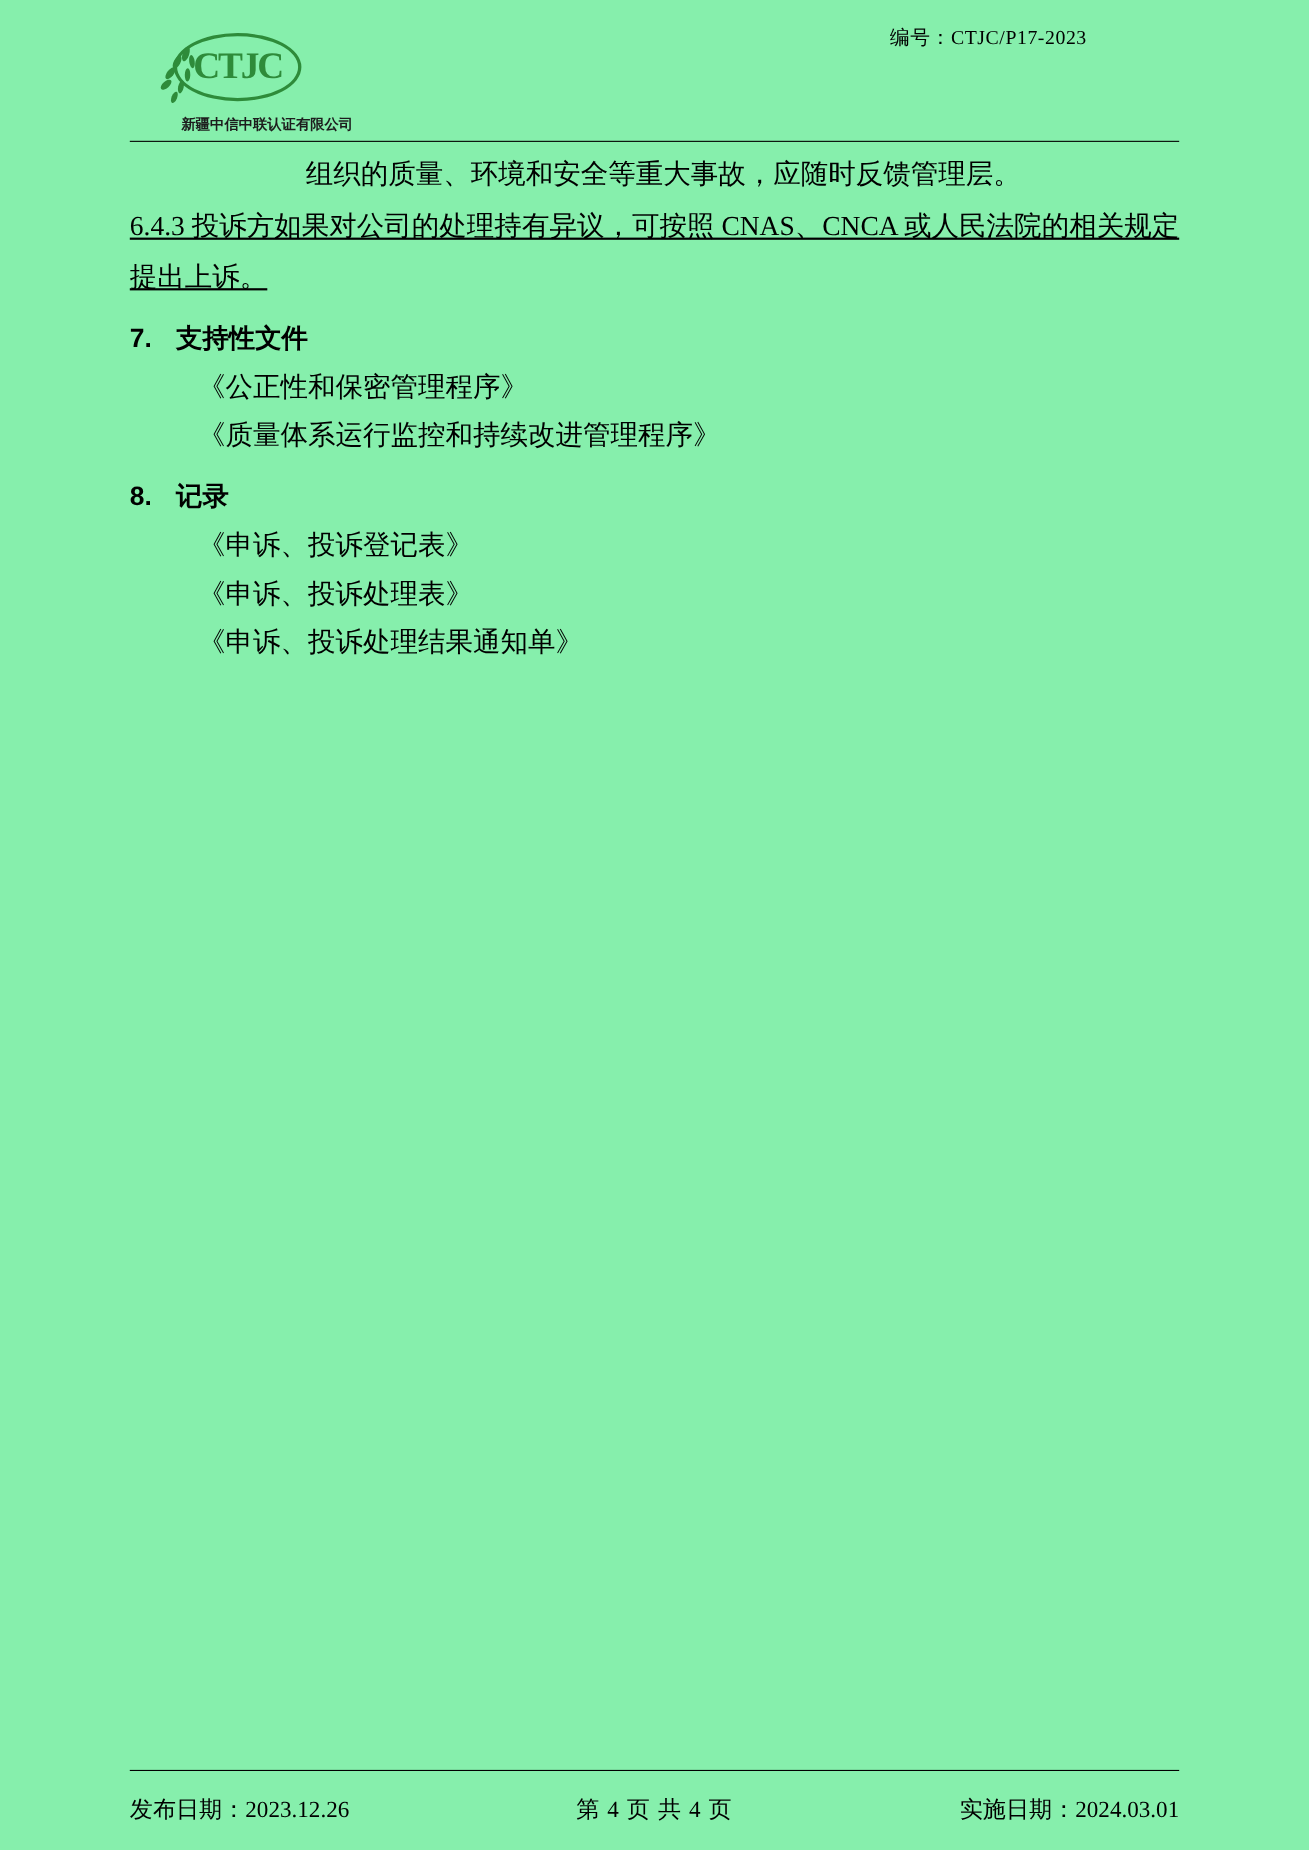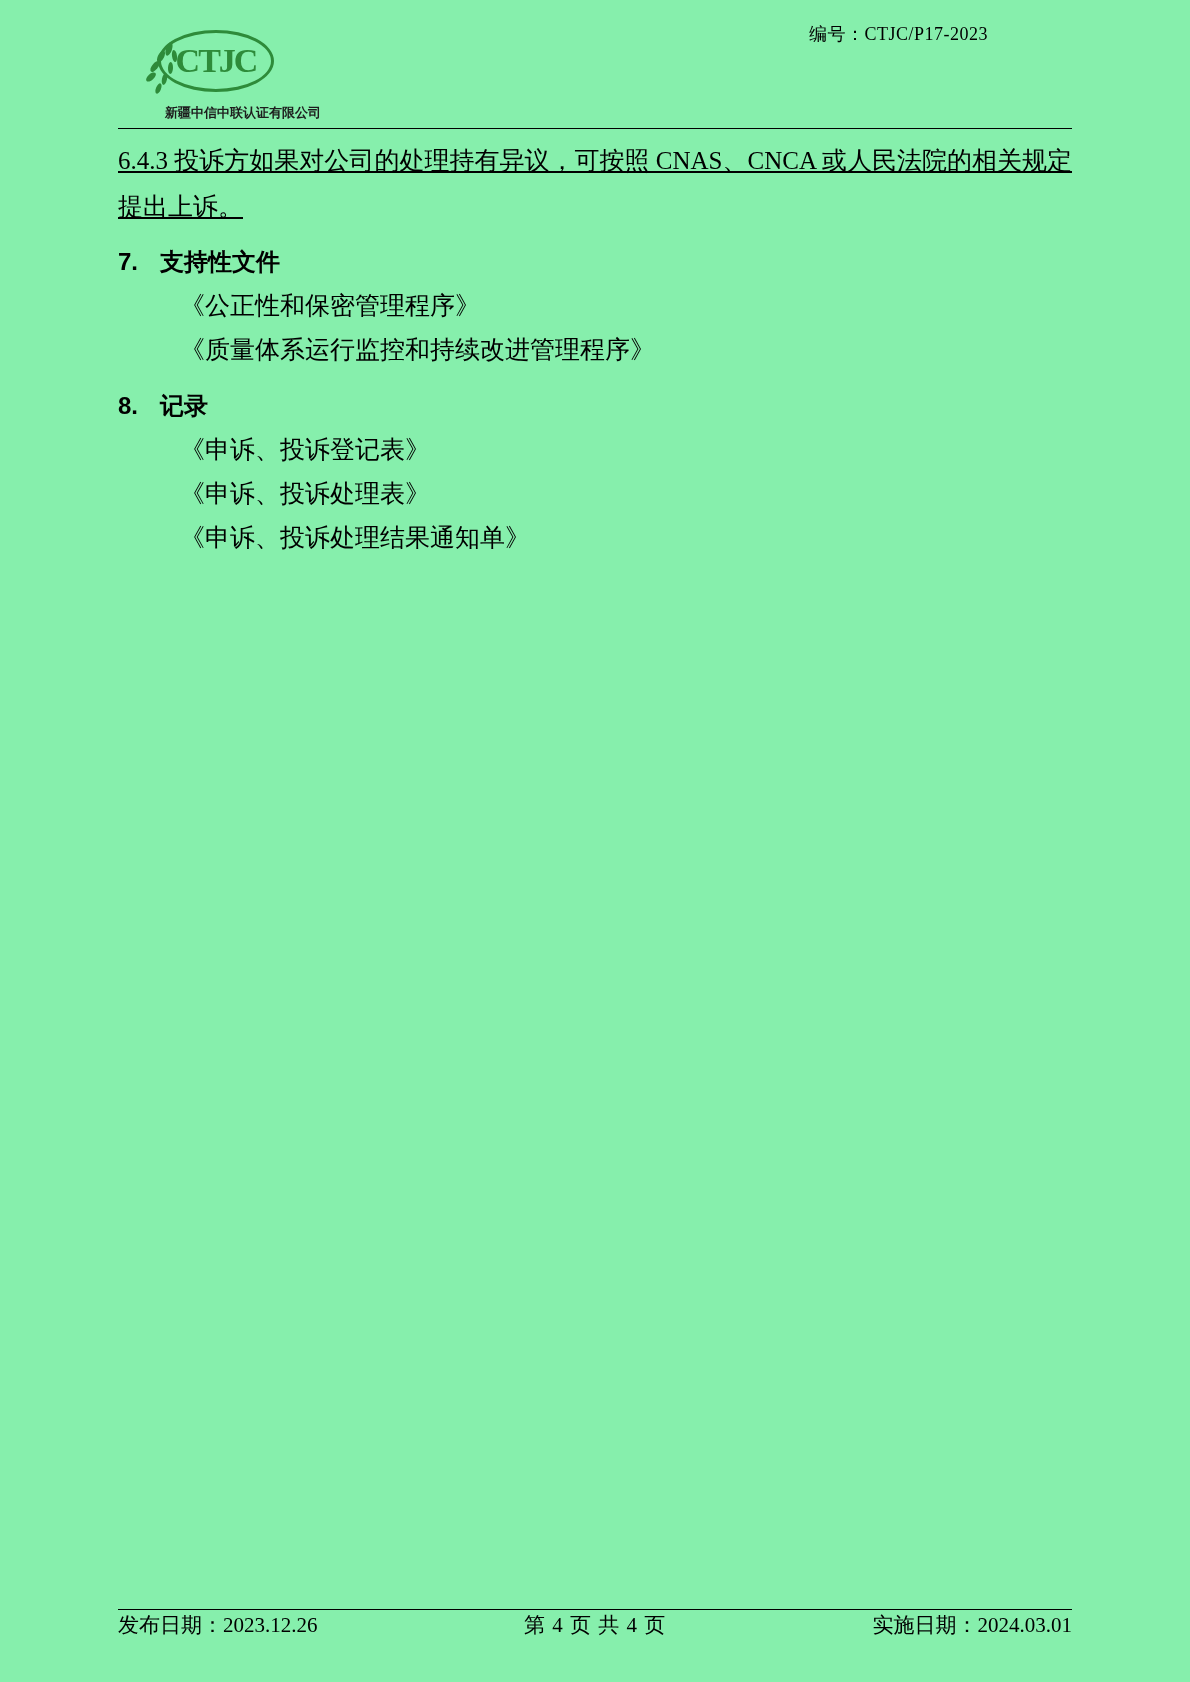--- a/index.html
+++ b/index.html
@@ -166,21 +166,21 @@
     position: absolute;
     left: 118px;
     bottom: 72px;
     width: 954px;
     height: 0;
     border-top: 1.6px solid #000000;
   }
   .footer {
     position: absolute;
     left: 118px;
-    bottom: 40px;
+    bottom: 20px;
     width: 954px;
     height: 34px;
     font-family: "Liberation Serif", serif;
     font-size: 21px;
     display: flex;
     justify-content: space-between;
     align-items: center;
   }
   .footer .fcell {
     white-space: nowrap;
@@ -217,20 +217,21 @@
     <div class="hdr-right">
       <div class="hdr-code">
         <span>编号：</span><span>CTJC/P17-2023</span>
       </div>
     </div>
   </div>
   <div class="hdr-rule"></div>
 
   <div class="content">
 
+    <p class="p first-line">组织的质量、环境和安全等重大事故，应随时反馈管理层。</p>
 
     <p class="p p-clause">6.4.3 投诉方如果对公司的处理持有异议，可按照 CNAS、CNCA 或人民法院的相关规定提出上诉。</p>
 
     <div class="sec-head">
       <span class="num">7.</span><span>支持性文件</span>
     </div>
     <p class="list-item">《公正性和保密管理程序》</p>
     <p class="list-item">《质量体系运行监控和持续改进管理程序》</p>
 
     <div class="sec-head">

